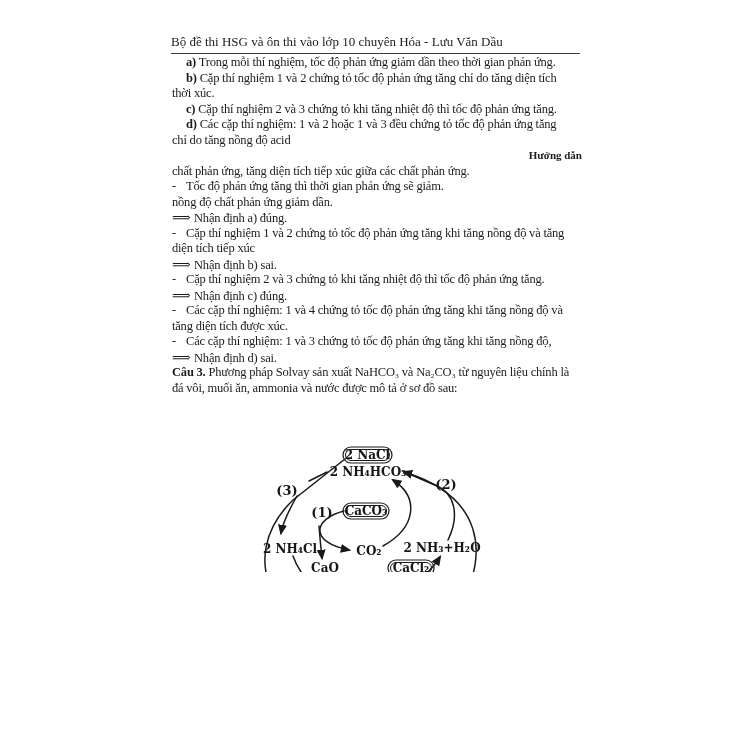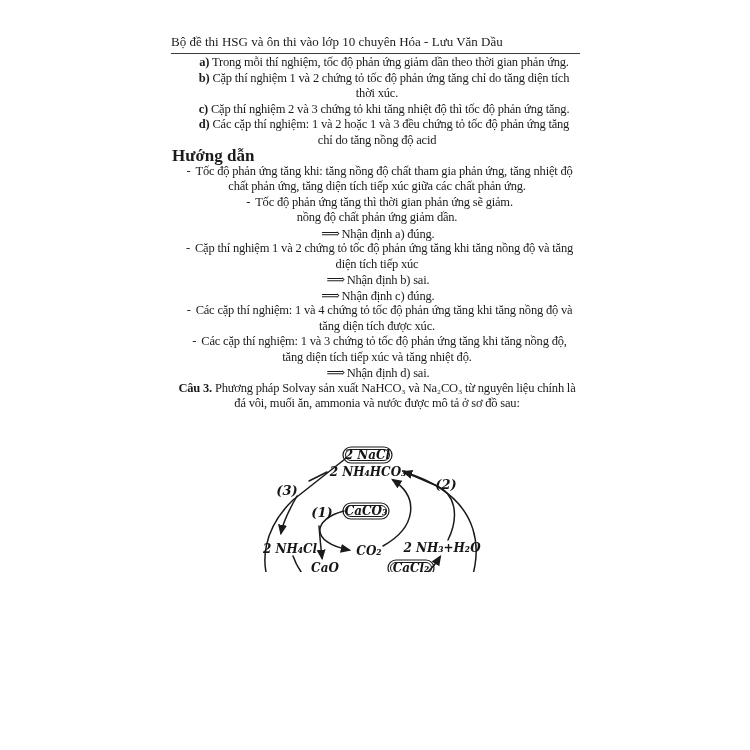--- a/index.html
+++ b/index.html
@@ -1,28 +1,28 @@
 <!DOCTYPE html>
 <html><head>
 <meta charset="utf-8">
 <style>
   html,body{margin:0;padding:0;background:#fff;}
   .page{position:relative;width:750px;height:572px;background:#ffffff;overflow:hidden;
         font-family:"Liberation Serif","DejaVu Serif",serif;color:#1b1b1b;}
   .hdr{position:absolute;left:171px;top:34px;width:409px;font-size:13px;
        padding-bottom:3px;border-bottom:1.6px solid #3c3c3c;white-space:nowrap;}
   .col{position:absolute;left:172px;top:55px;width:410px;}
-  .ln{height:15.5px;line-height:15.5px;font-size:12.5px;letter-spacing:-0.2px;white-space:nowrap;text-align:center;}
+  .ln{height:15.5px;line-height:15.5px;font-size:12.5px;letter-spacing:-0.2px;white-space:nowrap;}
   .ln.indent{padding-left:14px;}
-  .ln.center{text-align:left;font-size:17px;letter-spacing:0;}
+  .ln.center{text-align:right;font-size:11px;letter-spacing:0;}
   .ln b{font-weight:bold;}
   .dashpre{display:inline-block;width:14px;}
   .arrpre{display:inline-block;width:22px;font-size:13px;}
   .pagenum{position:absolute;left:170px;top:694px;font-size:13.5px;}
-  .diagram{position:absolute;left:245px;top:445px;width:240px;height:232px;font-style:italic;}
+  .diagram{position:absolute;left:245px;top:445px;width:240px;height:232px;}
   .diagram svg{display:block;}
   .diagram text{font-family:"DejaVu Serif",serif;font-weight:bold;fill:#161616;}
   .fm{font-size:12px;}
   .lb{font-size:13px;}
   .arrows path{fill:none;stroke:#1a1a1a;stroke-width:1.5;stroke-linecap:round;}
   .boxes rect{fill:none;stroke:#1a1a1a;}
 </style>
 </head>
 <body>
 
@@ -31,33 +31,32 @@
   <div class="hdr">Bộ đề thi HSG và ôn thi vào lớp 10 chuyên Hóa - Lưu Văn Dầu</div>
 
   <div class="col">
       <div class="ln indent"><b>a)</b><span> Trong mỗi thí nghiệm, tốc độ phản ứng giảm dần theo thời gian phản ứng.</span></div>
       <div class="ln indent"><b>b)</b><span> Cặp thí nghiệm 1 và 2 chứng tỏ tốc độ phản ứng tăng chỉ do tăng diện tích</span></div>
       <div class="ln flush"><span>thời xúc.</span></div>
       <div class="ln indent"><b>c)</b><span> Cặp thí nghiệm 2 và 3 chứng tỏ khi tăng nhiệt độ thì tốc độ phản ứng tăng.</span></div>
       <div class="ln indent"><b>d)</b><span> Các cặp thí nghiệm: 1 và 2 hoặc 1 và 3 đều chứng tỏ tốc độ phản ứng tăng</span></div>
       <div class="ln flush"><span>chỉ do tăng nồng độ acid</span></div>
       <div class="ln center"><b>Hướng dẫn</b></div>
-      <div class="ln dash"><span class="dashpre">-</span><span>Tốc độ phản ứng tăng khi: tăng nồng độ chất tham gia phản ứng, tăng nhiệt độ</span></div>
       <div class="ln flush"><span>chất phản ứng, tăng diện tích tiếp xúc giữa các chất phản ứng.</span></div>
       <div class="ln dash"><span class="dashpre">-</span><span>Tốc độ phản ứng tăng thì thời gian phản ứng sẽ giảm.</span></div>
       <div class="ln flush"><span>nồng độ chất phản ứng giảm dần.</span></div>
       <div class="ln arrow"><span class="arrpre">⟹</span><span>Nhận định a) đúng.</span></div>
       <div class="ln dash"><span class="dashpre">-</span><span>Cặp thí nghiệm 1 và 2 chứng tỏ tốc độ phản ứng tăng khi tăng nồng độ và tăng</span></div>
       <div class="ln flush"><span>diện tích tiếp xúc</span></div>
       <div class="ln arrow"><span class="arrpre">⟹</span><span>Nhận định b) sai.</span></div>
+      <div class="ln dash"><span class="dashpre">-</span><span>Cặp thí nghiệm 2 và 3 chứng tỏ khi tăng nhiệt độ thì tốc độ phản ứng tăng.</span></div>
       <div class="ln arrow"><span class="arrpre">⟹</span><span>Nhận định c) đúng.</span></div>
       <div class="ln dash"><span class="dashpre">-</span><span>Các cặp thí nghiệm: 1 và 4 chứng tỏ tốc độ phản ứng tăng khi tăng nồng độ và</span></div>
       <div class="ln flush"><span>tăng diện tích được xúc.</span></div>
       <div class="ln dash"><span class="dashpre">-</span><span>Các cặp thí nghiệm: 1 và 3 chứng tỏ tốc độ phản ứng tăng khi tăng nồng độ,</span></div>
-      <div class="ln flush"><span>tăng diện tích tiếp xúc và tăng nhiệt độ.</span></div>
       <div class="ln arrow"><span class="arrpre">⟹</span><span>Nhận định d) sai.</span></div>
       <div class="ln flush"><b>Câu 3.</b><span> Phương pháp Solvay sản xuất NaHCO₃ và Na₂CO₃ từ nguyên liệu chính là</span></div>
       <div class="ln flush"><span>đá vôi, muối ăn, ammonia và nước được mô tả ở sơ đồ sau:</span></div>
     </div>
 
   <div class="diagram">
     <svg width="240" height="232" viewBox="0 0 240 232">
       <defs>
         <marker id="ah" orient="auto" markerWidth="8" markerHeight="8" refX="5.5" refY="3">
           <path d="M0,0 L7,3 L0,6 z" fill="#1a1a1a"></path>

